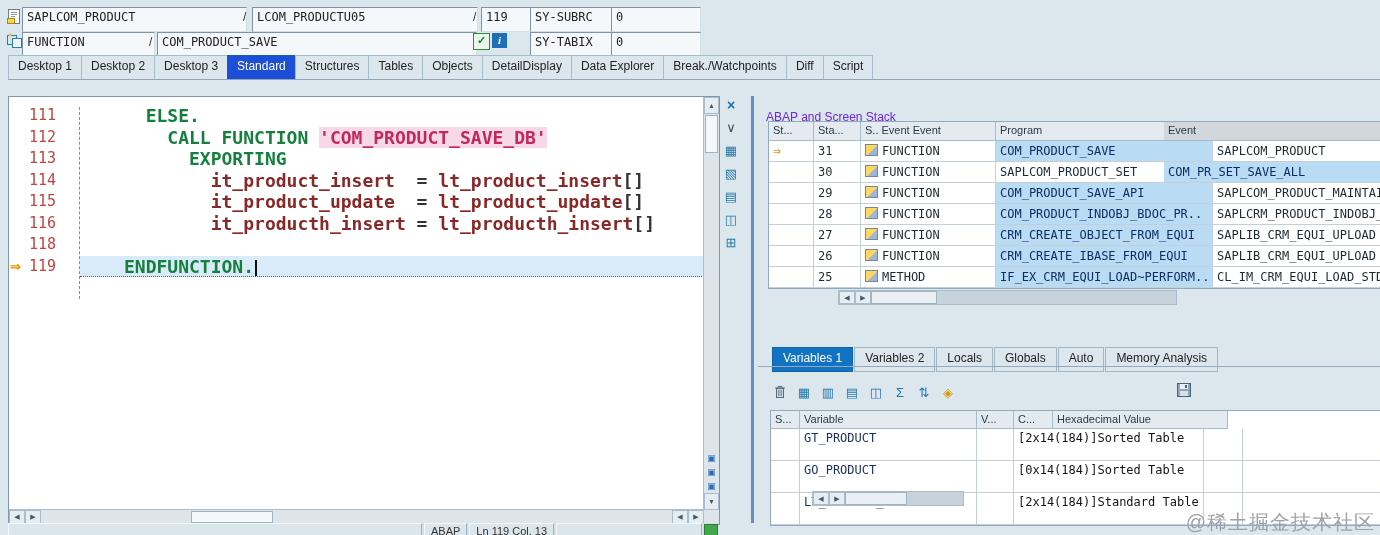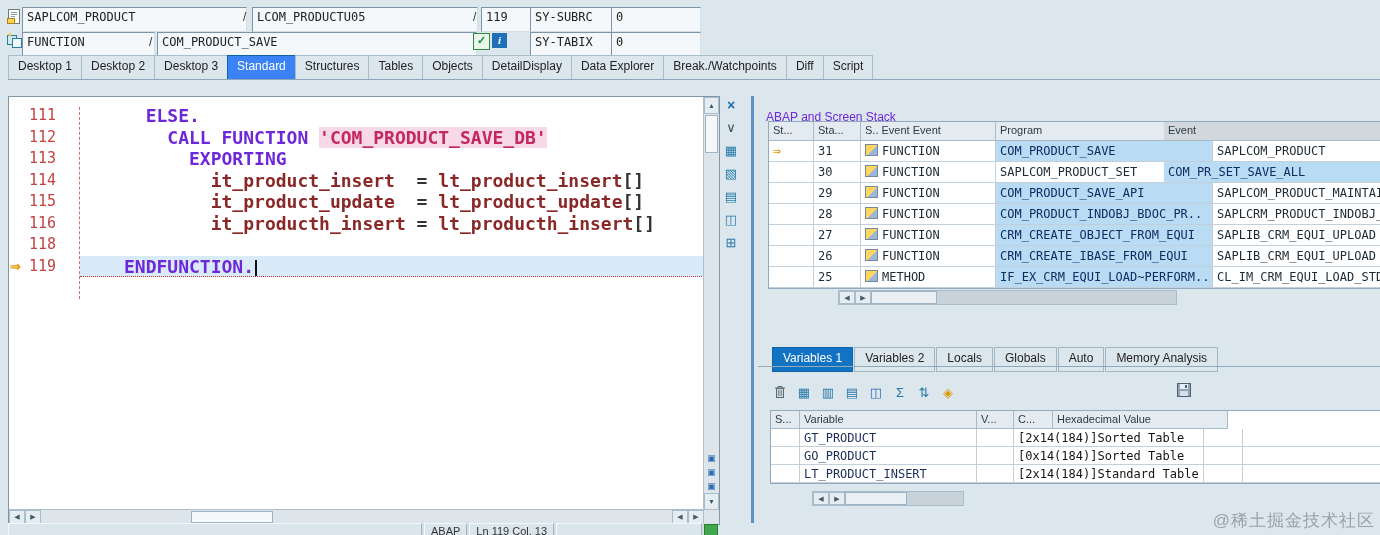--- a/index.html
+++ b/index.html
@@ -15,33 +15,33 @@
   .check-ic{position:absolute;width:15px;height:15px;background:#eaf6ec;border:1px solid #2f8a3d;
             color:#1d8a31;font-weight:bold;font-size:11px;line-height:13px;text-align:center}
   .info-ic{position:absolute;width:15px;height:15px;background:#1e6fb8;color:#fff;
            font:italic bold 11px "Liberation Serif",serif;line-height:14px;text-align:center}
 
   
   .tabbar{position:absolute;left:8px;top:58px;right:0;height:21px;display:flex;align-items:flex-end;
           border-bottom:1px solid #8fa6b8}
   .tab{height:20px;padding:3px 9px 0;border:1px solid #a9bcc9;border-bottom:none;background:#dce6ed;white-space:nowrap}
   .tab+.tab{margin-left:-1px}
-  .tab.active{background:#3b82f6;border-color:#0f62a5;color:#fff}
+  .tab.active{background:#1d4ed8;border-color:#0f62a5;color:#fff}
 
   
   .editor{position:absolute;left:8px;top:96px;width:710px;height:427px;background:#fff;border:1px solid #7f97a9}
   .ebody{position:absolute;left:0;top:0;right:15px;bottom:14px;overflow:hidden;padding-top:8px;background:#fff}
   .blockline{position:absolute;left:70px;top:10px;height:192px;border-left:1px dashed #cf7070;pointer-events:none}
   .eline{display:flex;height:21.5px;white-space:pre}
   .emargin{flex:0 0 20px;position:relative}
   .curarrow{position:absolute;left:1px;top:4px;color:#e59a00;font-weight:bold;font-size:13px;line-height:13px}
   .elno{flex:0 0 44px;text-align:left;padding-right:7px;font:15px/21.5px "DejaVu Sans Mono",monospace;color:#c34343}
   .ecode{flex:1 1 auto;font:bold 18px/21.5px "DejaVu Sans Mono",monospace;padding-left:44px;overflow:hidden}
   .eline.cur .ecode{background:#d9eaf8;border-bottom:1px dotted #c03030}
-  .tk-kw{color:#6d28d9}.tk-id{color:#8a2828}.tk-str{color:#c22760;background:#f7d8e6}.tk-pl{color:#333}
+  .tk-kw{color:#15803d}.tk-id{color:#8a2828}.tk-str{color:#c22760;background:#f7d8e6}.tk-pl{color:#333}
   .caret{display:inline-block;width:2px;height:16px;background:#111;vertical-align:-3px;margin-left:1px}
 
   
   .vsb{position:absolute;top:0;right:0;bottom:14px;width:15px;background:#dde5eb;border-left:1px solid #aebfcb;
        display:flex;flex-direction:column}
   .sbtn{flex:0 0 15px;background:#e6edf2;border:1px solid #a9bcc9;font-size:7px;color:#3f5a68;
         display:flex;align-items:center;justify-content:center}
   .vthumb{flex:0 0 36px;background:#f4f8fa;border:1px solid #9fb4c2;margin:1px}
   .vtrack{flex:1 1 auto}
   .vmark{flex:0 0 14px;color:#2a6db5;font-size:9px;display:flex;align-items:center;justify-content:center}
@@ -91,31 +91,31 @@
   .vtabs{position:absolute;left:772px;top:347px;display:flex;height:20px}
   .vtab{height:20px;padding:3px 10px 0;background:#dce6ed;border:1px solid #a2b6c4;margin-right:1px;white-space:nowrap}
   .vtab.active{background:#1173c1;color:#fff;border-color:#0f62a5}
   .vtabline{position:absolute;left:758px;top:366px;width:622px;border-bottom:1px solid #93aabc}
   .vtools{position:absolute;left:772px;top:383px;height:18px;display:flex;gap:8px;align-items:center}
   .vtools .tool:nth-child(5){color:#2a6db5}
   .vtools .tool:nth-child(8){color:#d69a00}
   .disk{position:absolute;left:1176px;top:382px}
   .vgrid{position:absolute;left:770px;top:410px;width:610px;background:#fff;border:1px solid #93aabc;overflow:hidden}
   .vhead{display:flex;height:18px}
-  .vrow{display:flex;height:18px}
+  .vrow{display:flex;height:32px}
   .v1{flex:0 0 20px}.v2{flex:0 0 168px}.v3{flex:0 0 28px}.v4{flex:0 0 181px}.v5{flex:0 0 30px}.v6{flex:0 0 166px}
   .vhead .gcell{background:#e3eaf0;border-color:#a7bac7;font-size:11px;color:#2b3b47}
   .vrow .gcell{font:12px/15px "DejaVu Sans Mono",monospace}
   .vrow .v2{color:#1c2f5a}
   .vrow .v4{color:#141414}
   .vscroll{position:absolute;left:812px;top:491px;width:150px;height:13px;background:#c7d2da;border:1px solid #a9bcc9;display:flex}
   .vscroll .sbtn{flex:0 0 14px;font-size:7px}
   .vthumb2{flex:0 0 60px;background:#e9eff3;border:1px solid #9fb4c2}
 
-  .watermark{position:absolute;right:5px;top:509px;font-size:17px;color:#9ba2a9;letter-spacing:1px}
+  .watermark{position:absolute;right:5px;top:509px;font-size:20px;color:#9ba2a9;letter-spacing:1px}
 </style>
 </head>
 <body>
 
 <div class="app">
 
   <span class="hicon" style="left:7px;top:9px">
     <svg width="15" height="15" viewBox="0 0 15 15">
       <rect x="1.5" y="0.5" width="11" height="14" fill="#fffdf2" stroke="#6b7d8c"></rect>
       <path d="M4 3.5h6M4 5.5h6M4 7.5h4" stroke="#8a9bb0" stroke-width="1" fill="none"></path>

